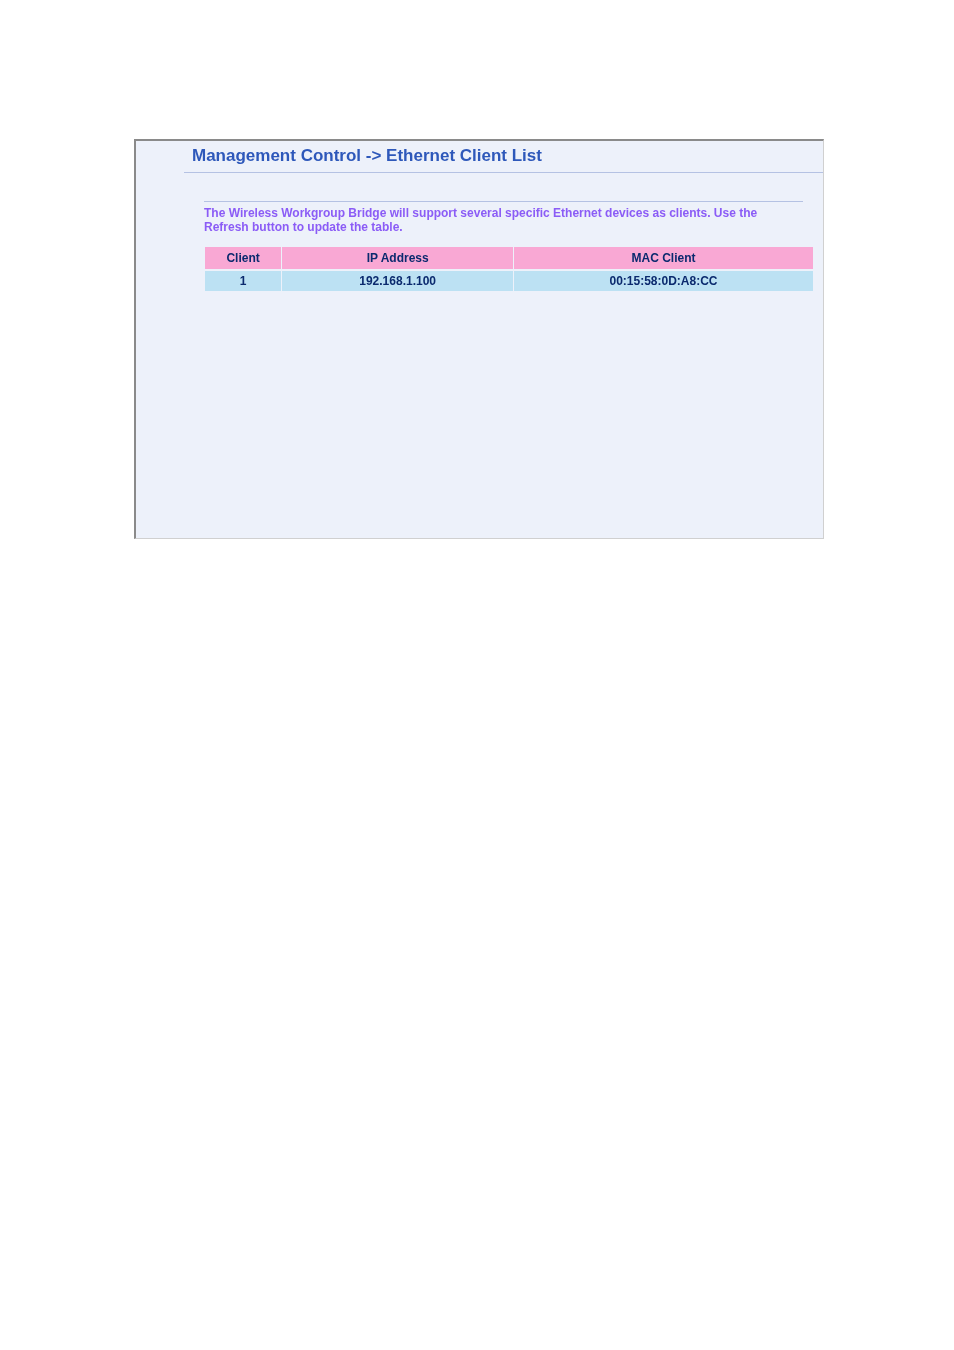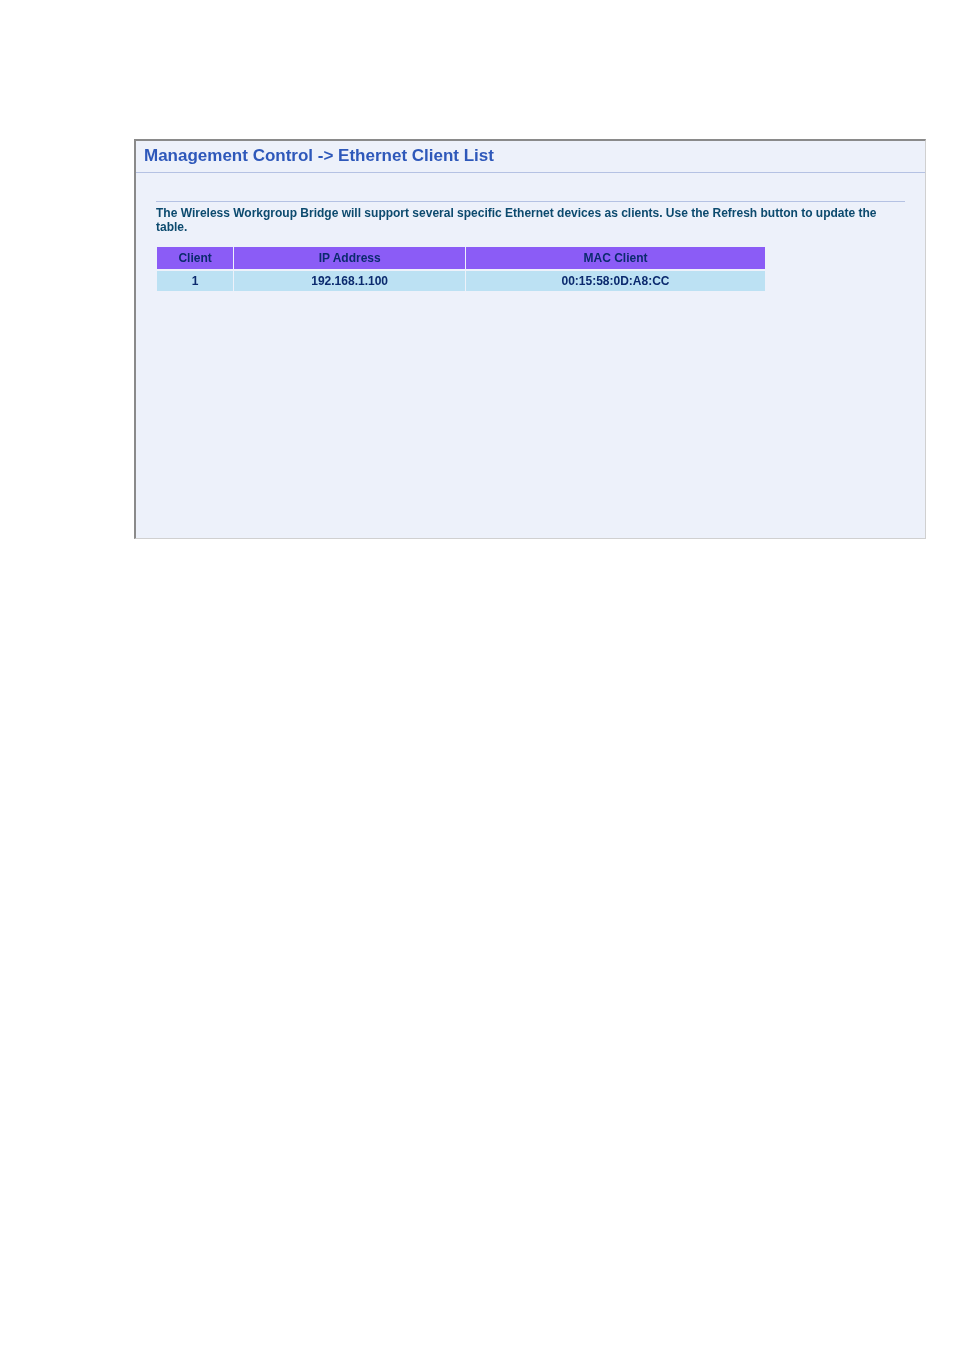--- a/index.html
+++ b/index.html
@@ -7,61 +7,62 @@
     padding: 0;
     background: #ffffff;
     width: 954px;
     height: 1350px;
     font-family: Verdana, Geneva, sans-serif;
   }
   .panel-outer {
     position: absolute;
     left: 134px;
     top: 139px;
-    width: 792px;
+    width: 690px;
     height: 400px;
     border-top: 2px solid #8a8a8a;
     border-left: 2px solid #8a8a8a;
     border-right: 1px solid #d0d0d0;
     border-bottom: 1px solid #d0d0d0;
     background: #edf1fa;
     box-sizing: border-box;
     overflow: hidden;
+    padding-left: 48px;
   }
   .title-row {
     padding: 5px 10px 6px 8px;
     font-size: 17px;
     font-weight: bold;
     color: #2e58ba;
     border-bottom: 1px solid #b5c2e3;
     letter-spacing: 0px;
   }
   .content {
     padding: 28px 20px 10px 20px;
   }
   .hr-top {
     border: none;
     border-top: 1px solid #b5c2e3;
     margin: 0 0 4px 0;
   }
   .desc {
     font-size: 12px;
     font-weight: bold;
-    color: #0c4a6e;
+    color: #8b5cf6;
     line-height: 1.2;
     margin: 0 0 2px 0;
   }
   table.client-table {
     width: 610px;
     border-collapse: separate;
     border-spacing: 1px 2px;
     margin-top: 10px;
   }
   table.client-table th {
-    background: #8b5cf6;
+    background: #f9a8d4;
     color: #0b2a6e;
     font-size: 12px;
     font-weight: bold;
     text-align: center;
     padding: 4px 4px;
   }
   table.client-table td {
     background: #bce1f3;
     color: #0b2a6e;
     font-size: 12px;

